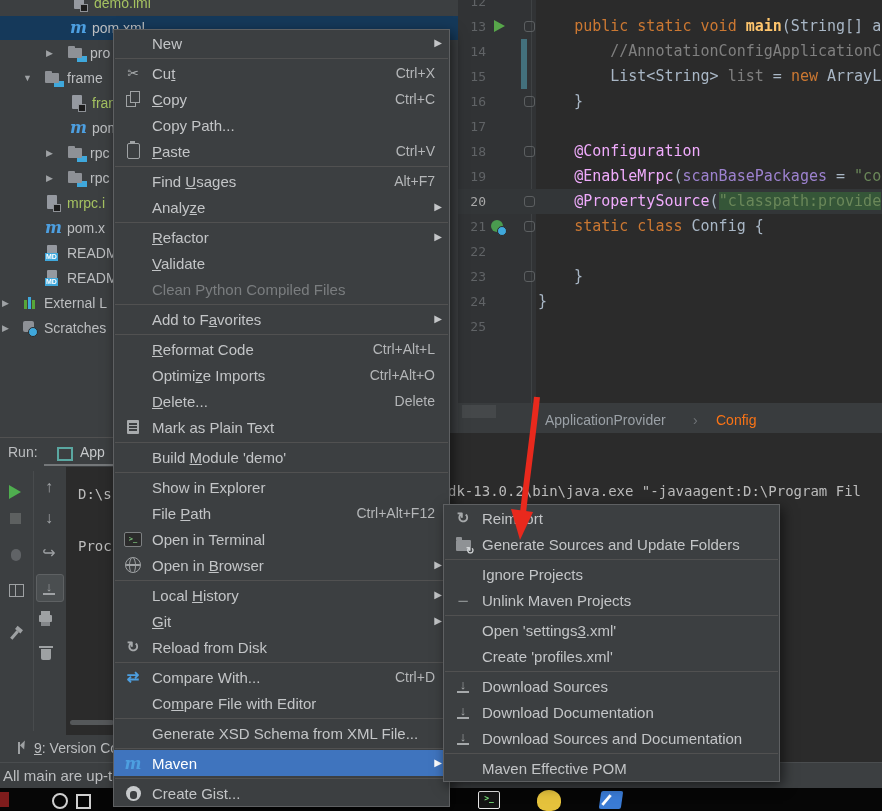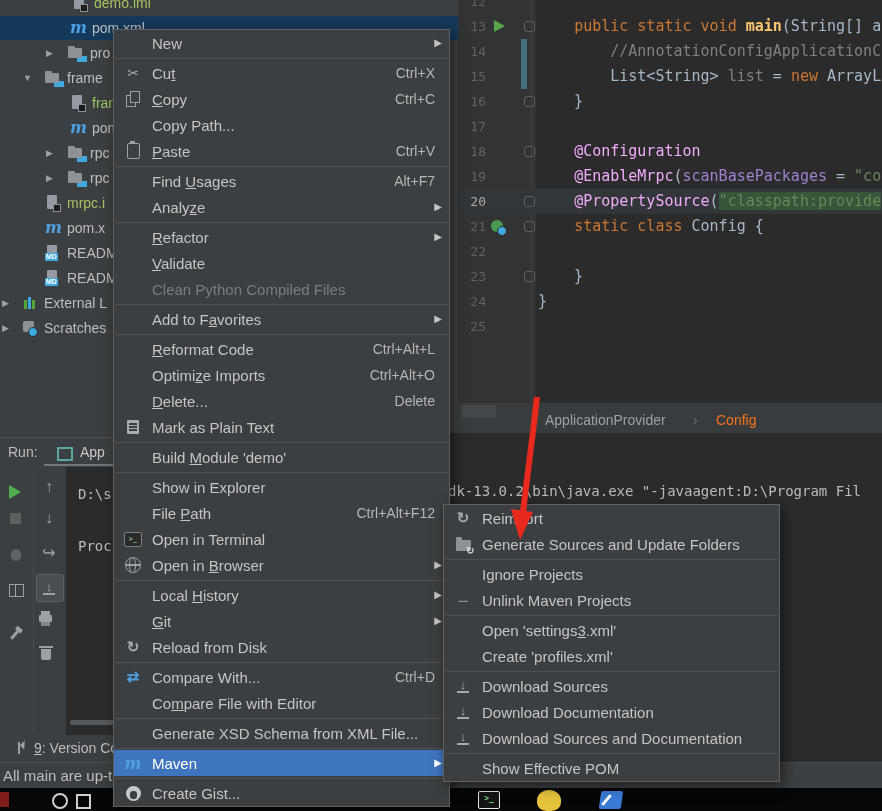--- a/index.html
+++ b/index.html
@@ -527,21 +527,21 @@
         <span class="mi-label">Download Documentation</span>
       </div>
       <div class="menu-item">
         <span class="mi-icon">
           <span class="ic ic-download">↓</span>
         </span>
         <span class="mi-label">Download Sources and Documentation</span>
       </div>
       <div class="menu-sep"></div>
       <div class="menu-item">
-        <span class="mi-label">Show Effective POM</span>
+        <span class="mi-label">Maven Effective POM</span>
       </div>
     </div>
 
   <svg id="red-arrow" width="60" height="155" viewBox="0 0 60 155">
     <path d="M37,4 C33,42 26,92 23,120" stroke="#e8291d" stroke-width="6" fill="none"></path>
     <polygon points="11,116 33,119 20,147" fill="#e8291d"></polygon>
   </svg>
 
 </div>
 

